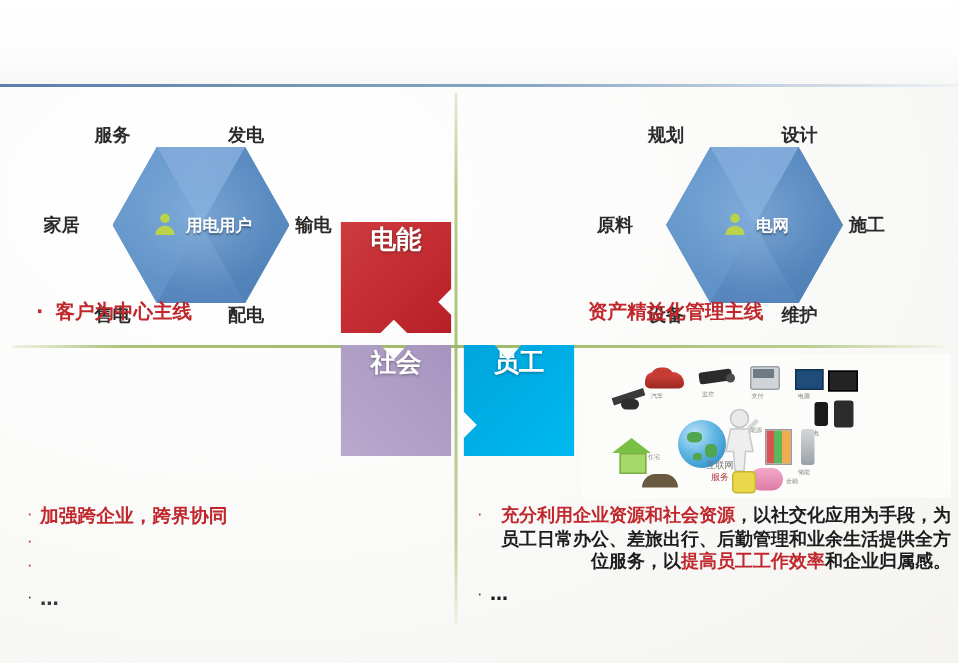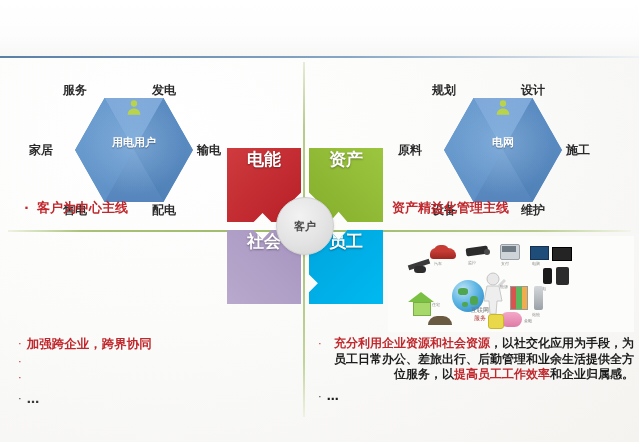--- a/index.html
+++ b/index.html
@@ -57,22 +57,22 @@
   .hex .f3{left:50%;top:0;width:50%;height:100%;
     background:linear-gradient(225deg,#5d8ec4 0%,#4d7eb4 100%);
     clip-path:polygon(50% 0%,100% 50%,50% 100%,0% 50%);}
   .hex .f4{left:0;top:50%;width:100%;height:50%;
     background:linear-gradient(0deg,#5585bc 0%,#6694c6 100%);
     clip-path:polygon(50% 0%,75% 100%,25% 100%);}
   .hex .f5{left:0;top:0;width:100%;height:100%;
     background:radial-gradient(ellipse at 50% 45%, rgba(150,190,230,.55) 0%, rgba(90,140,200,0) 62%);}
   .hex-core{
     position:absolute;left:0;top:0;width:118px;height:104px;
-    display:flex;flex-direction:column;align-items:center;justify-content:flex-start;
-    gap:17px;
+    display:flex;flex-direction:row;align-items:center;justify-content:center;
+    gap:4px;
   }
   .person-icon{display:block;}
   .hex-core-label{
     font-size:11px;color:#ffffff;font-weight:bold;
     text-shadow:0 1px 1px rgba(0,0,0,.35);
     font-family:"DejaVu Sans","Liberation Sans",sans-serif;
   }
   .hex-label{
     position:absolute;font-size:12px;font-weight:bold;color:#2a2a2a;
     white-space:nowrap;
@@ -228,31 +228,25 @@
     <span class="dot">·</span><span>客户为中心主线</span>
   </div>
   <div class="mainline ml-right">
     <span>资产精益化管理主线</span>
   </div>
 
   <div class="quad">
     <div class="q q-tl">
       <span>电能</span>
     </div>
-    <div class="q q-tr">
-      <span>资产</span>
-    </div>
     <div class="q q-br">
       <span>员工</span>
     </div>
     <div class="q q-bl">
       <span>社会</span>
-    </div>
-    <div class="q-center">
-      <span>客户</span>
     </div>
   </div>
 
 
   <div class="pic pic-right">
 
     <div style="position:absolute;left:42px;top:12px;width:26px;height:11px;border-radius:7px 9px 4px 4px;background:linear-gradient(180deg,#d6453f,#9c2720);"></div>
     <div style="position:absolute;left:46px;top:9px;width:15px;height:7px;border-radius:6px 6px 0 0;background:#c63b34;"></div>
     <div class="iot-label" style="left:46px;top:25px;">汽车</div>
 

